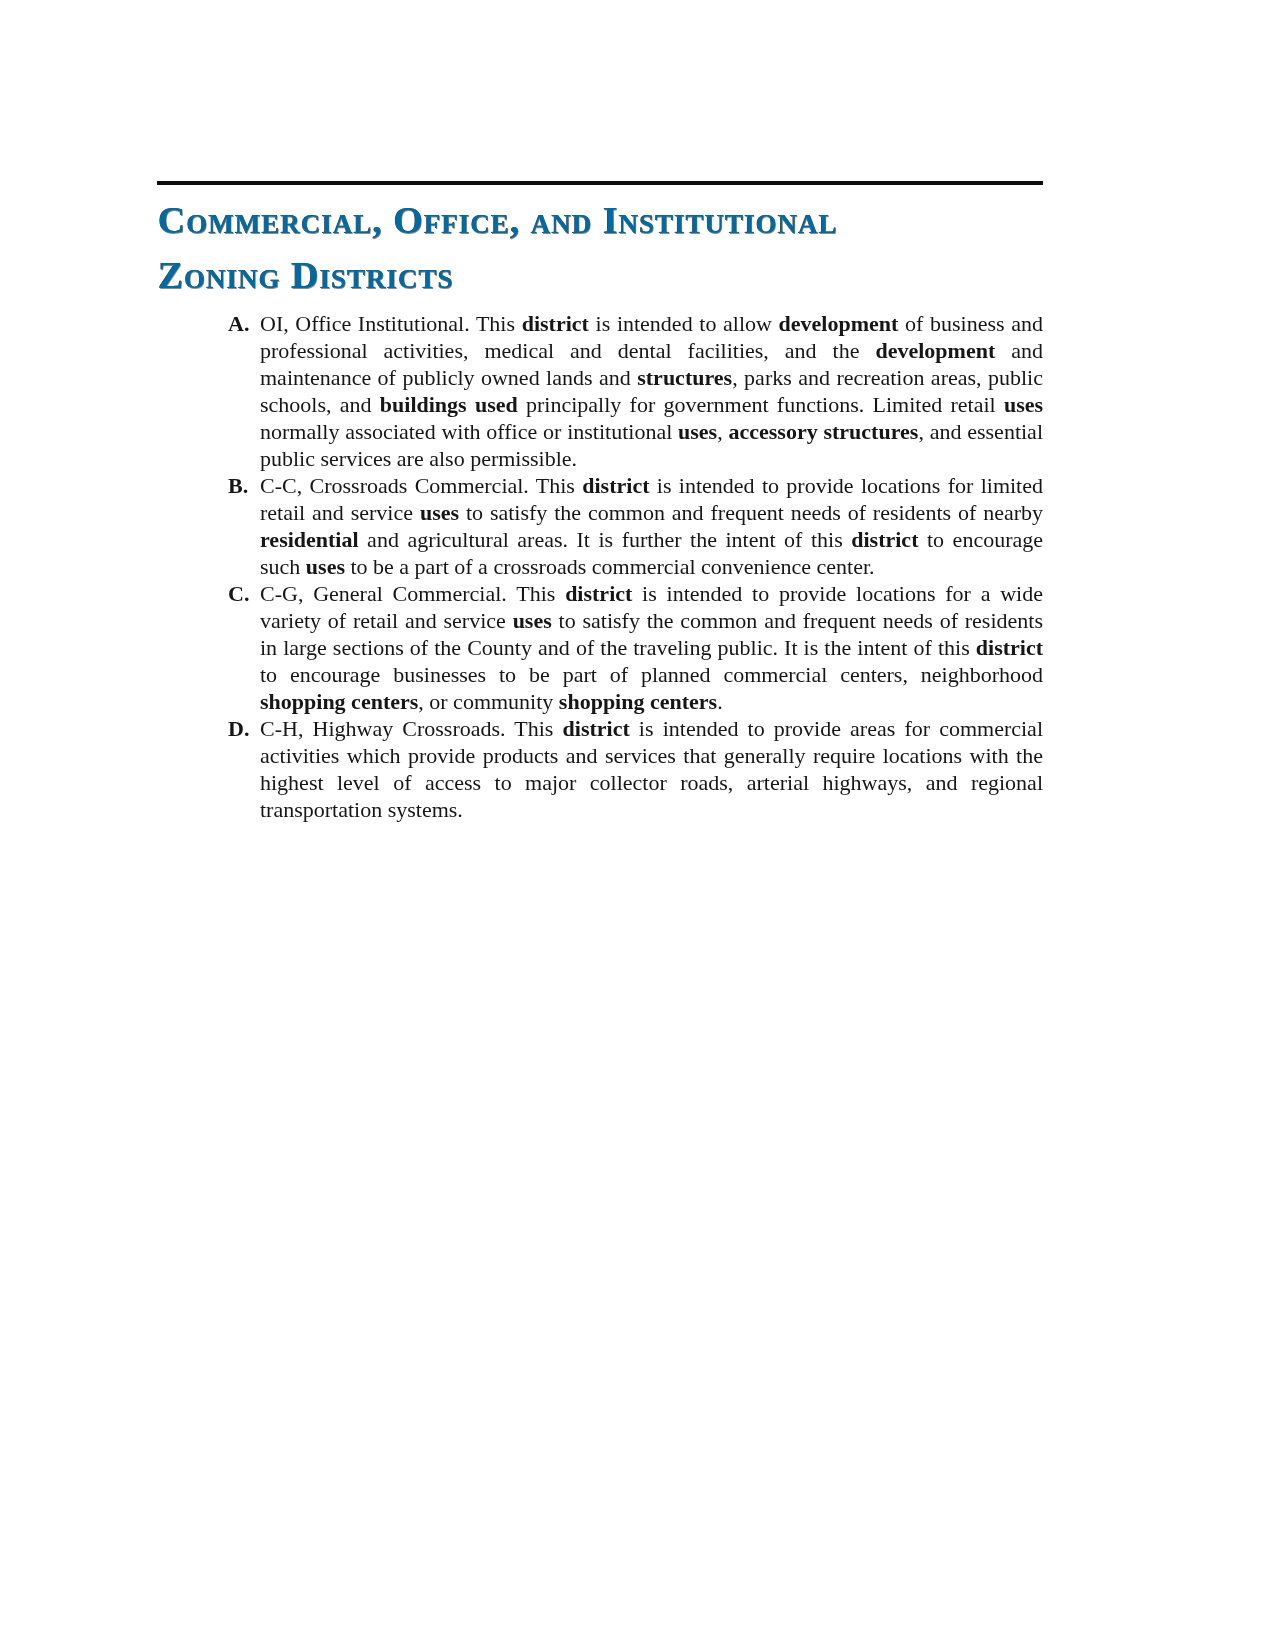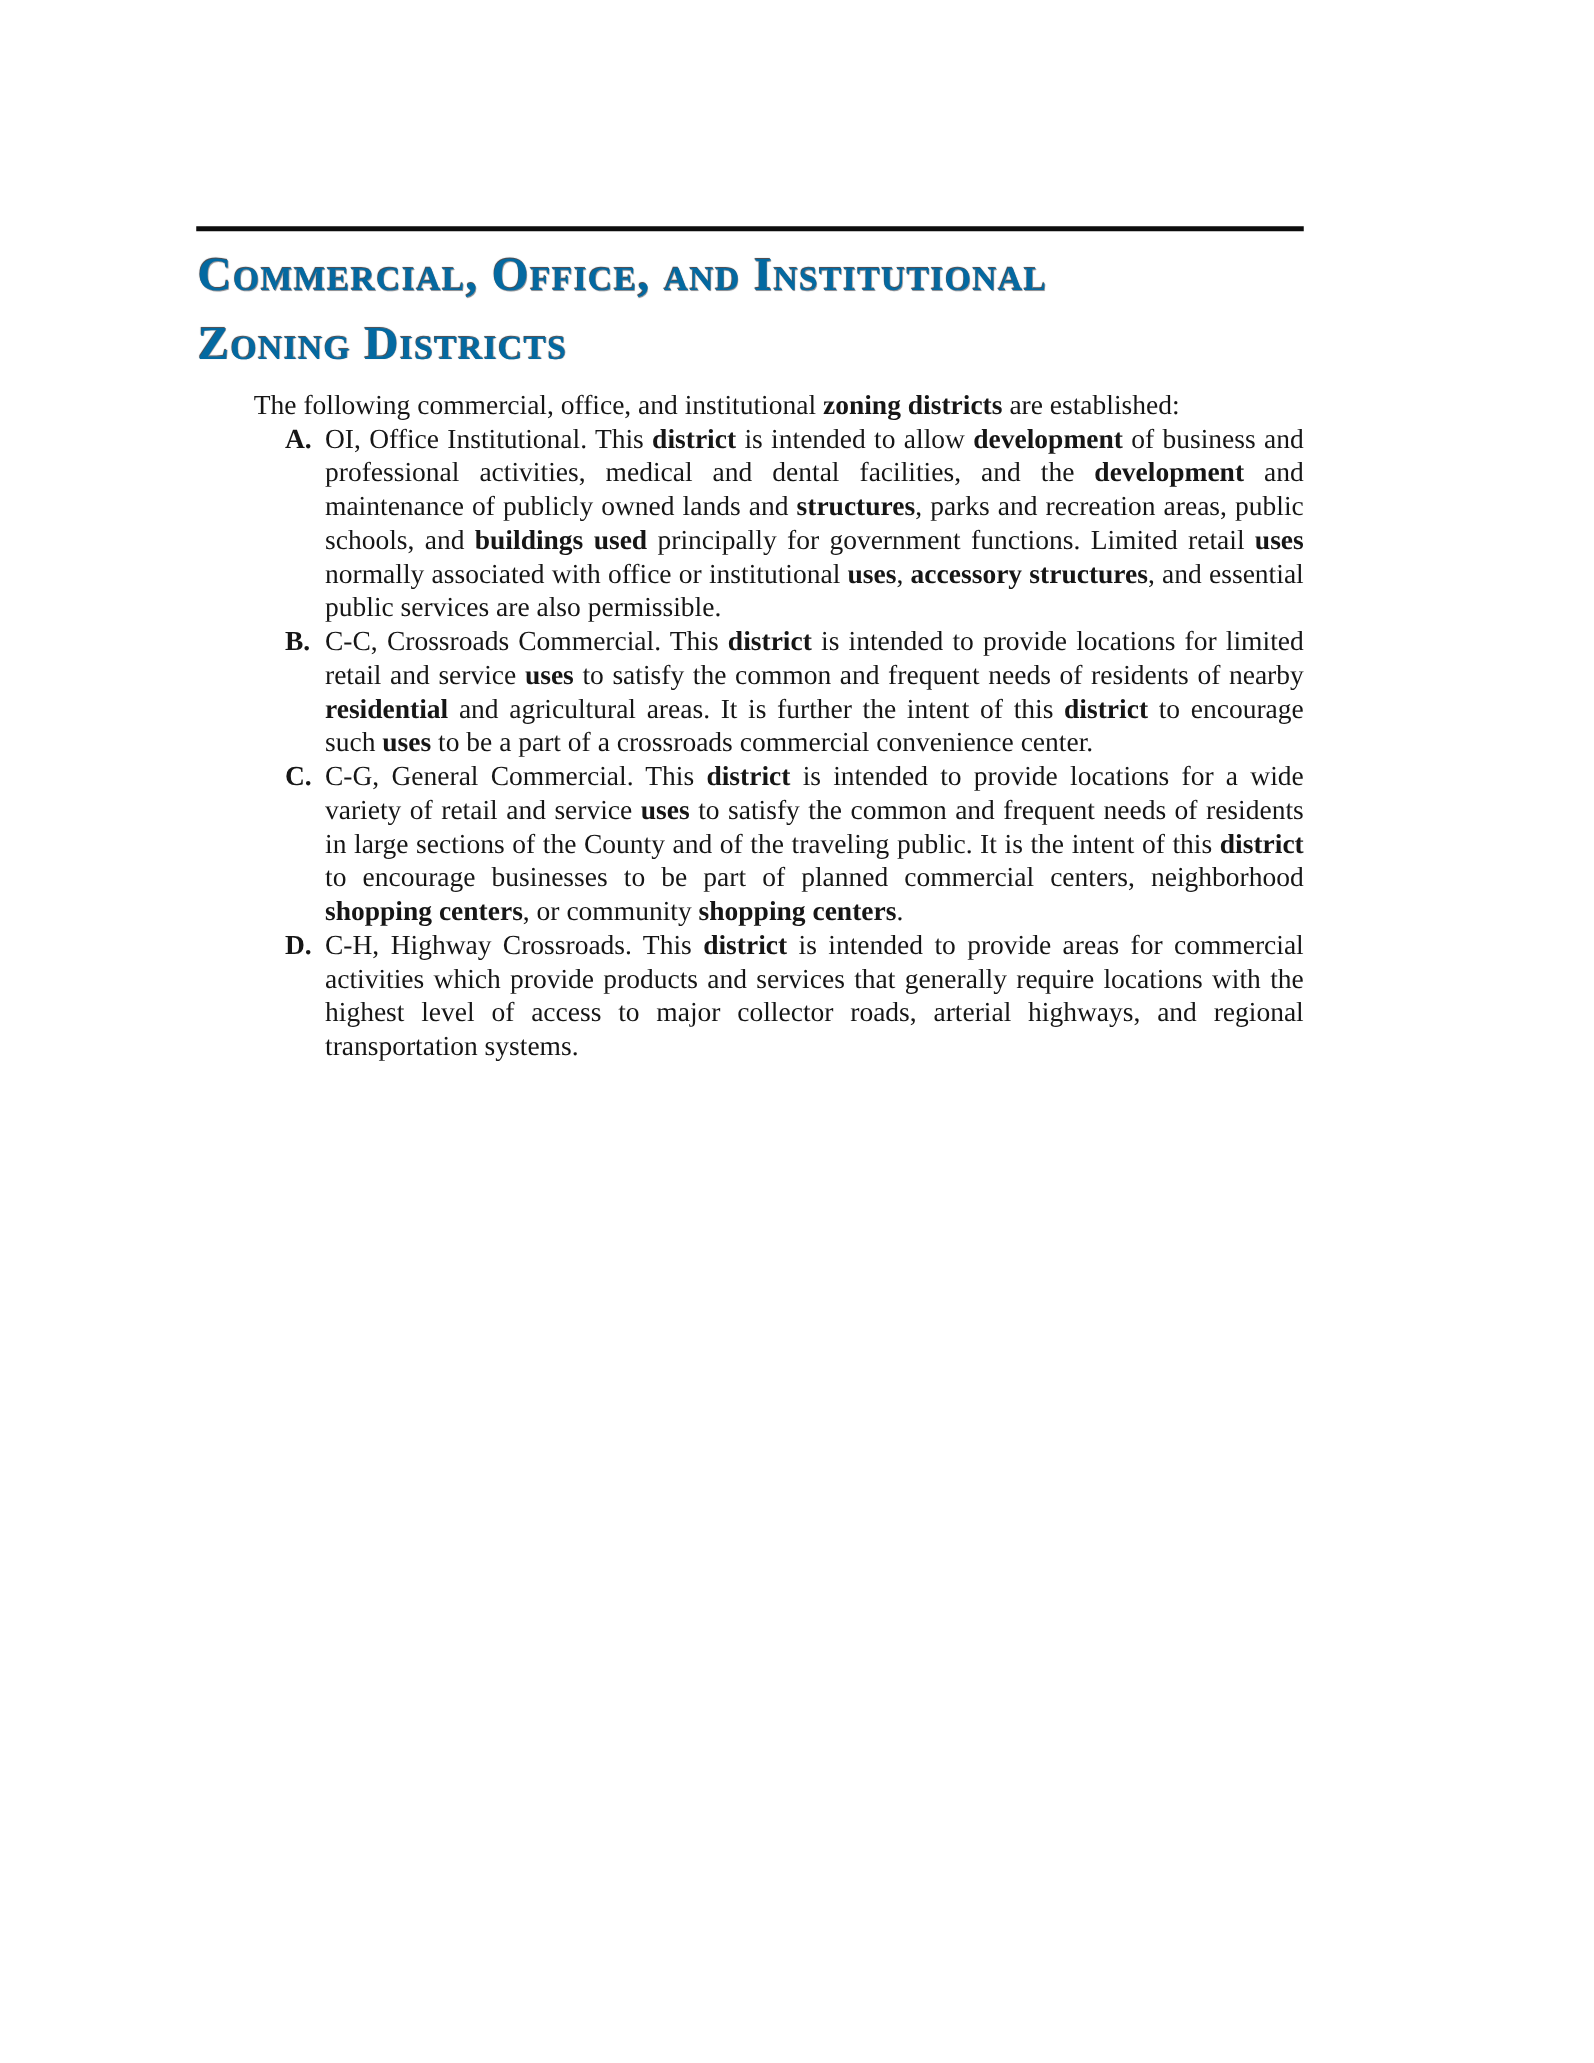--- a/index.html
+++ b/index.html
@@ -71,21 +71,20 @@
 
   <div class="top-rule"></div>
 
   <h1 class="page-title">
     <span class="title-line">Commercial, Office, and Institutional</span>
     <span class="title-line">Zoning Districts</span>
   </h1>
 
   <div class="content">
 
-    <p class="intro"><span>The following commercial, office, and institutional </span><span class="seg-b">zoning districts</span><span> are established:</span></p>
 
     <ol class="zoning-list">
       <li class="list-item">
         <span class="item-label">A.</span>
         <span class="item-text"><span>OI, Office Institutional.  This </span><span class="seg-b">district</span><span> is intended to allow </span><span class="seg-b">development</span><span> of business and professional activities, medical and dental facilities, and the </span><span class="seg-b">development</span><span> and maintenance of publicly owned lands and </span><span class="seg-b">structures</span><span>, parks and recreation areas, public schools, and </span><span class="seg-b">buildings used</span><span> principally for government functions.  Limited retail </span><span class="seg-b">uses</span><span> normally associated with office or institutional </span><span class="seg-b">uses</span><span>, </span><span class="seg-b">accessory structures</span><span>, and essential public services are also permissible.</span></span>
       </li>
       <li class="list-item">
         <span class="item-label">B.</span>
         <span class="item-text"><span>C-C, Crossroads Commercial.  This </span><span class="seg-b">district</span><span> is intended to provide locations for limited retail and service </span><span class="seg-b">uses</span><span> to satisfy the common and frequent needs of residents of nearby </span><span class="seg-b">residential</span><span> and agricultural areas.  It is further the intent of this </span><span class="seg-b">district</span><span> to encourage such </span><span class="seg-b">uses</span><span> to be a part of a crossroads commercial convenience center.</span></span>
       </li>

